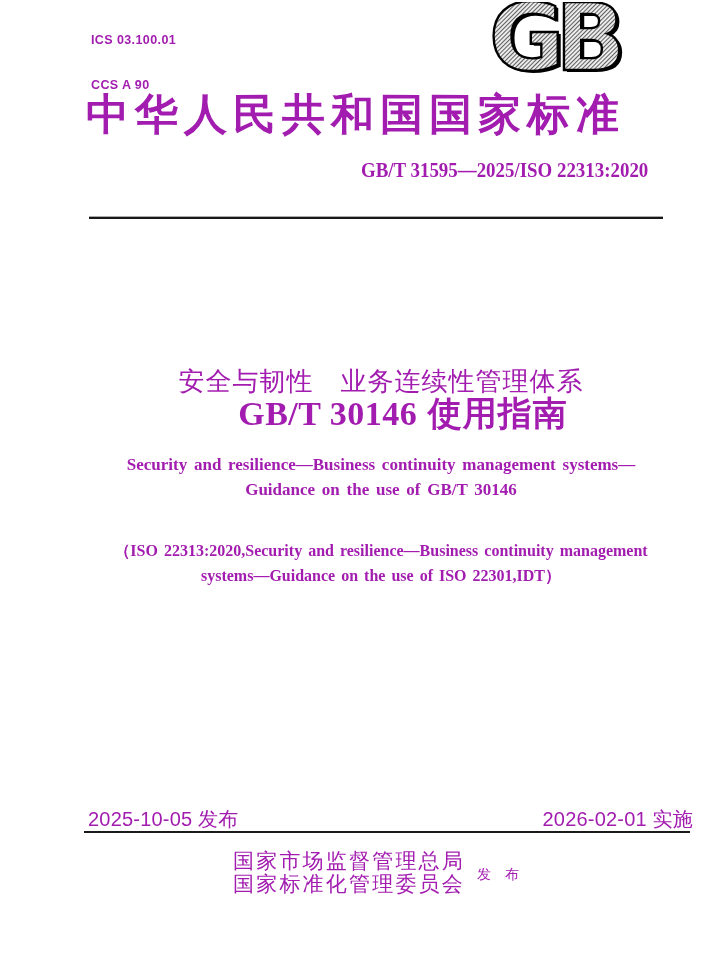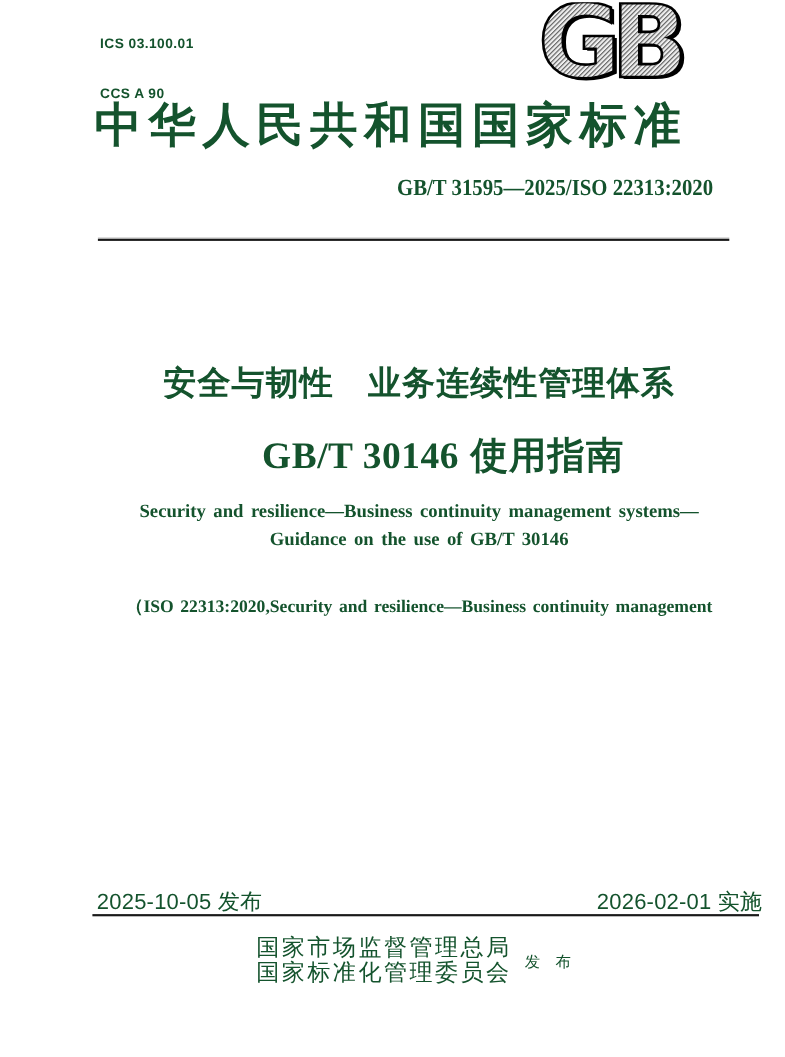--- a/index.html
+++ b/index.html
@@ -3,21 +3,21 @@
 <meta charset="utf-8">
 <style>
   * { margin: 0; padding: 0; box-sizing: border-box; }
   html, body { background: #e8e8e8; }
   .page {
     position: relative;
     width: 714px;
     height: 961px;
     margin: 0 auto;
     background: #ffffff;
-    color: #14532d;
+    color: #a21caf;
     overflow: hidden;
     font-family: "Liberation Sans", "DejaVu Sans", sans-serif;
   }
   .serif  { font-family: "Liberation Serif", "DejaVu Serif", serif; }
   .sans   { font-family: "Liberation Sans", "DejaVu Sans", sans-serif; }
 
   
   .ics-block {
     position: absolute;
     left: 91px; top: 3px;
@@ -70,21 +70,21 @@
     background: linear-gradient(to bottom, #ababab 0 34%, #181818 34% 100%);
   }
 
   .centered-box {
     position: absolute;
     left: 88px;
     width: 586px;
     text-align: center;
     white-space: nowrap;
   }
-  .cn-title-1 { top: 328px; font-weight: bold; font-size: 30px; letter-spacing: 1px; }
+  .cn-title-1 { top: 364px; font-weight: normal; font-size: 26px; letter-spacing: 1px; }
   .cn-title-2 { top: 391px; font-weight: bold; font-size: 34px; }
   .cn-title-2 .code { font-family: "Liberation Serif", "DejaVu Serif", serif; letter-spacing: 0.5px; margin-left: 44px; }
   .cn-title-2 .suffix { letter-spacing: 1px; }
 
   .en-title-1 { top: 455px; font-weight: bold; font-size: 17px; word-spacing: 2.5px; }
   .en-title-2 { top: 480px; font-weight: bold; font-size: 17px; word-spacing: 2.5px; }
   .iso-note-1 { top: 541px; font-weight: bold; font-size: 16px; word-spacing: 2px; }
   .iso-note-2 { top: 566px; font-weight: bold; font-size: 16px; word-spacing: 2px; }
 
   .dates-row {
@@ -153,20 +153,21 @@
   <div class="rule-top"></div>
 
   <div class="centered-box cn-title-1 sans">安全与韧性　业务连续性管理体系</div>
 
   <div class="centered-box cn-title-2 sans"><span class="code">GB/T 30146</span><span class="suffix"> 使用指南</span></div>
 
   <div class="centered-box en-title-1 serif">Security and resilience—Business continuity management systems—</div>
   <div class="centered-box en-title-2 serif">Guidance on the use of GB/T 30146</div>
 
   <div class="centered-box iso-note-1 serif">（ISO 22313:2020,Security and resilience—Business continuity management</div>
+  <div class="centered-box iso-note-2 serif">systems—Guidance on the use of ISO 22301,IDT）</div>
 
   <div class="dates-row sans">
     <span>2025-10-05 发布</span>
     <span>2026-02-01 实施</span>
   </div>
 
   <div class="rule-bottom"></div>
 
   <div class="issuer-block serif">
     <div>国家市场监督管理总局</div>

